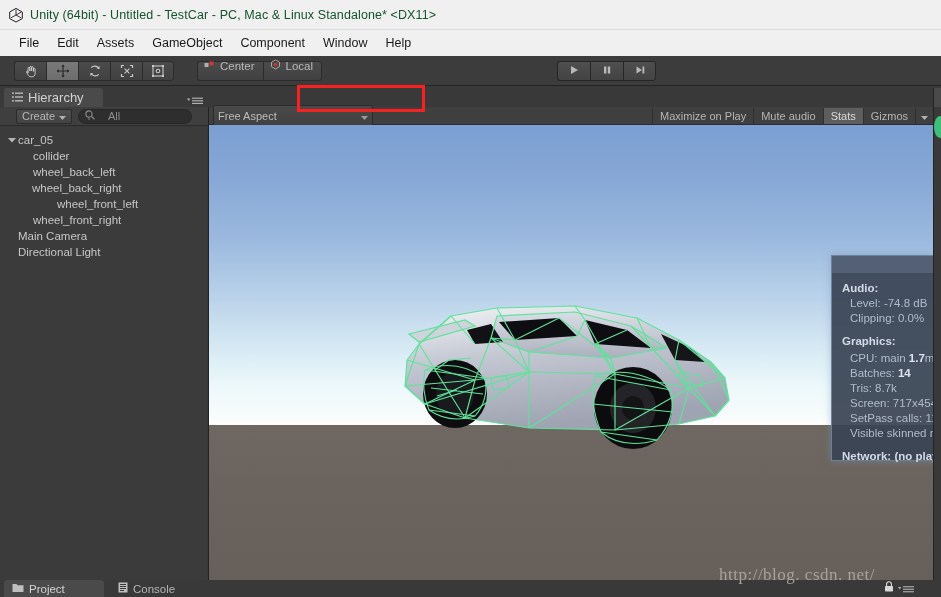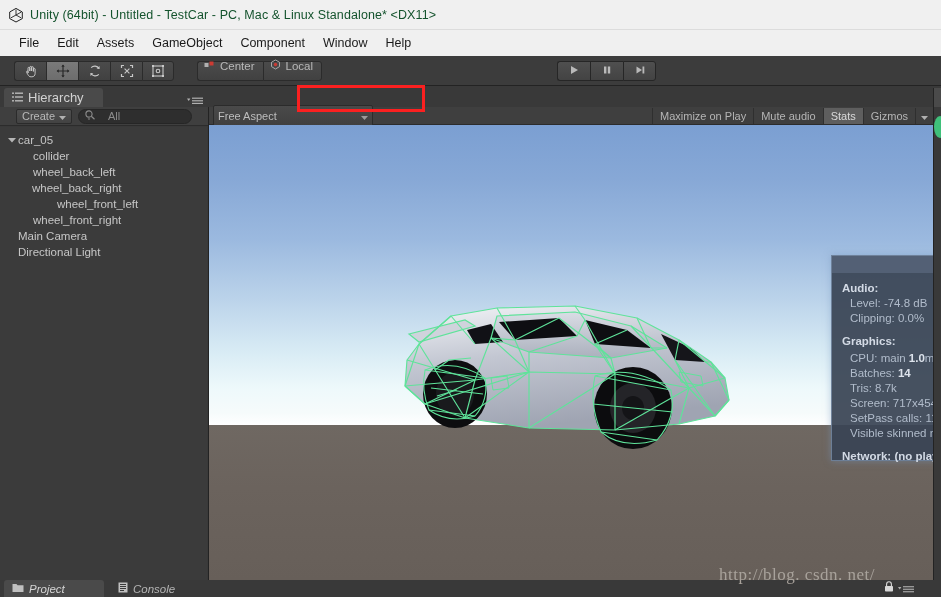--- a/index.html
+++ b/index.html
@@ -205,21 +205,20 @@
   .sliver-tab { position: absolute; left: 0; top: 0; width: 8px; height: 19px; background: #4a4a4a; }
   .sliver-green {
     position: absolute; left: 0px; top: 28px; width: 12px; height: 22px;
     border-radius: 50%; background: #3fc07a;
   }
 
   
   .bottombar {
     position: absolute; left: 0; top: 524px; width: 805px; height: 17px;
     background: #393939;
-    font-style: italic;
   }
   .bottom-tab {
     position: absolute; top: 0; height: 17px;
     display: flex; align-items: center; gap: 5px; padding: 0 14px 0 8px;
     font-size: 11.5px; color: #b4b4b4; border-radius: 3px 3px 0 0; cursor: default;
   }
   .bottom-tab.active { background: #4a4a4a; color: #d4d4d4; }
 
   
   .watermark {
@@ -545,21 +544,21 @@
               <span class="stats-col1">Clipping: 0.0%</span>
 
             </div>
 
             <div class="stats-head stats-head-row" style="margin-top:9px;">
               <span>Graphics:</span>
 
             </div>
 
             <div class="stats-full" style="margin-top:4px;">
-              <span>CPU: main </span><span class="b">1.0</span><span>ms  render thread 0.7ms</span>
+              <span>CPU: main </span><span class="b">1.7</span><span>ms  render thread 0.7ms</span>
             </div>
             <div class="stats-row">
               <span class="stats-col1"><span>Batches: </span><span class="b">14</span></span>
 
             </div>
             <div class="stats-row">
               <span class="stats-col1">Tris: 8.7k</span>
 
             </div>
             <div class="stats-full">Screen: 717x454 - 3.7 MB</div>

